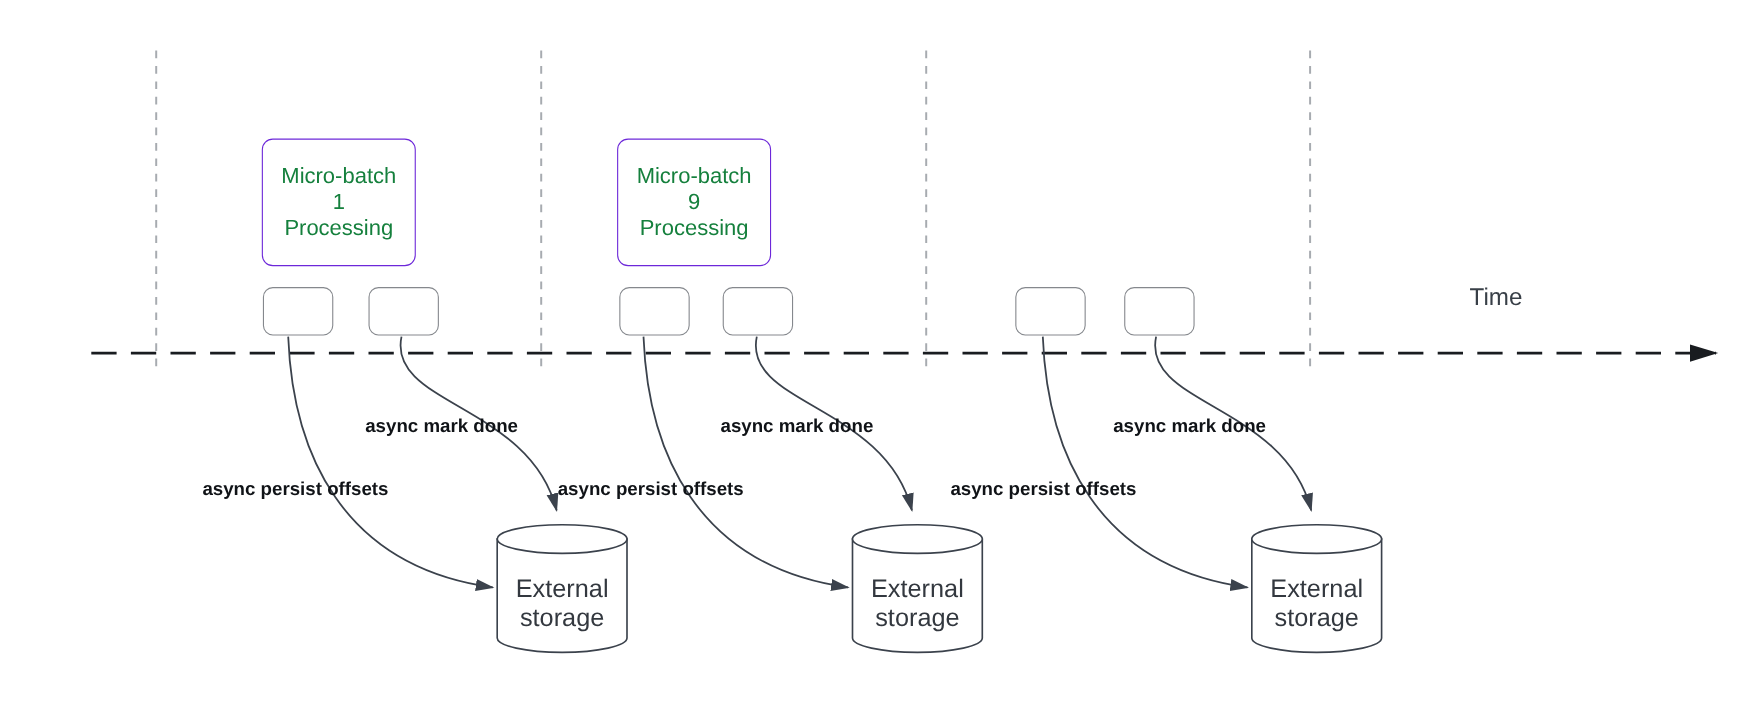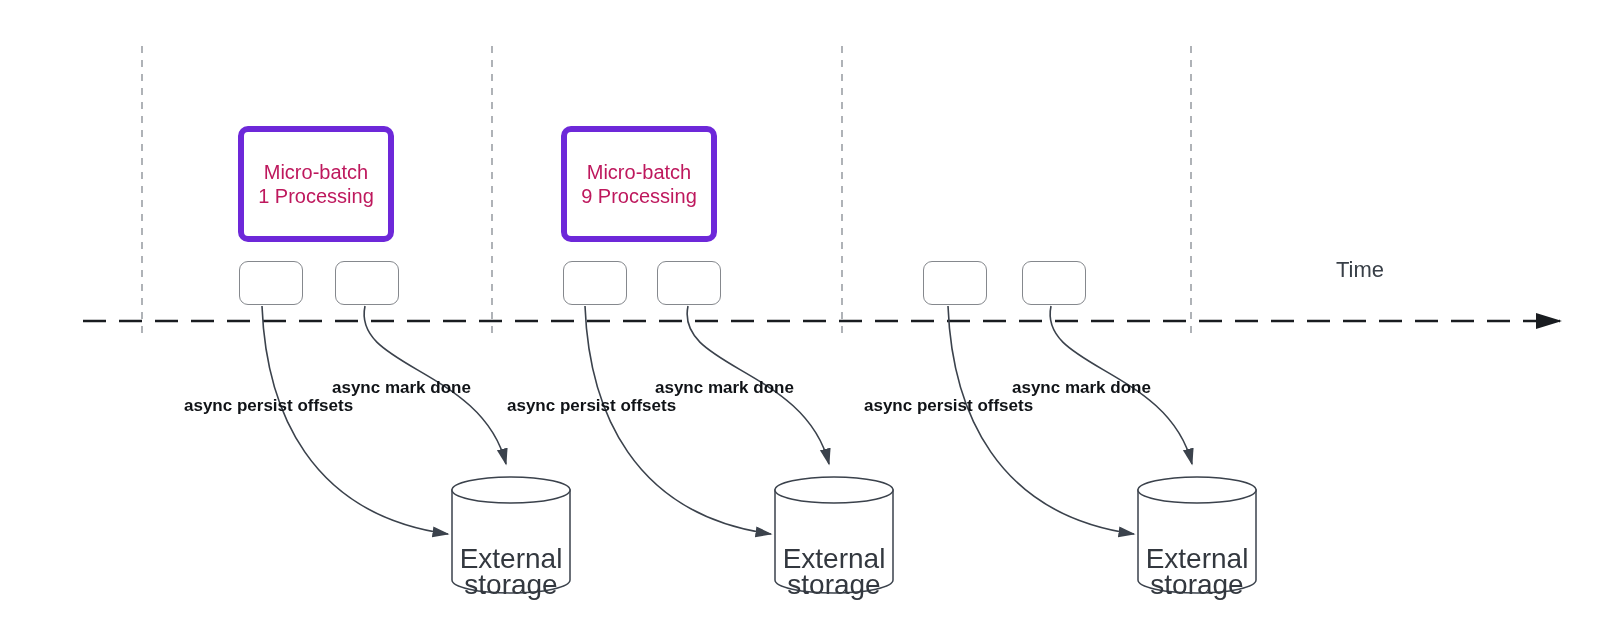--- a/index.html
+++ b/index.html
@@ -40,32 +40,32 @@
   }
   .group {
     position: absolute;
     top: 0;
     width: 380px;
     height: 642px;
   }
   .batch-box {
     position: absolute;
     left: 0; top: 126px;
-    width: 156px; height: 116px;
+    width: 140px; height: 116px;
     box-sizing: border-box;
-    border: 6px solid #6d28d9;
+    border: 1px solid #6d28d9;
     border-radius: 10px;
     background: #ffffff;
     display: flex;
     align-items: center;
     justify-content: center;
     text-align: center;
     font-size: 20px;
     line-height: 24px;
-    color: #be185d;
+    color: #15803d;
     padding: 0 12px;
   }
   .mini-box {
     position: absolute;
     top: 261px;
     width: 64px; height: 44px;
     box-sizing: border-box;
     border: 1px solid #85888d;
     border-radius: 9px;
     background: #ffffff;
@@ -73,31 +73,31 @@
   .arrow-label {
     position: absolute;
     width: 220px;
     text-align: left;
     font-size: 17px;
     font-weight: bold;
     line-height: 20px;
     color: #101317;
     white-space: nowrap;
   }
-  .persist-label { left: -54px; top: 396px; }
+  .persist-label { left: -54px; top: 435px; }
   .done-label    { left: 94px;  top: 378px; }
   .storage-label {
     position: absolute;
-    top: 528px;
+    top: 504px;
     width: 118px; height: 88px;
     display: flex;
     align-items: center;
     justify-content: center;
     text-align: center;
-    font-size: 28px;
+    font-size: 23px;
     line-height: 26px;
     color: #33383f;
   }
   .time-label {
     position: absolute;
     left: 1336px; top: 257px;
     width: 100px;
     text-align: left;
     font-size: 22px;
     line-height: 26px;

